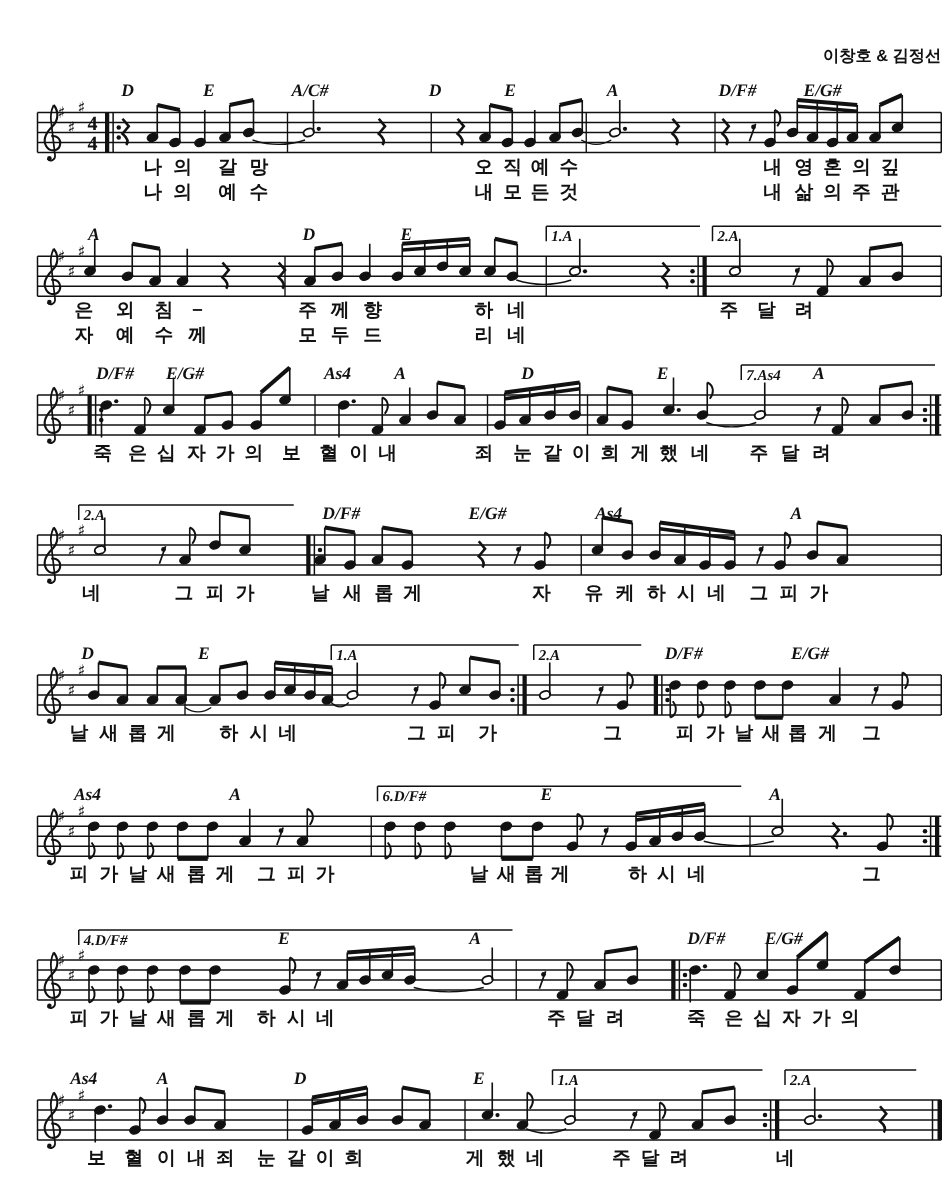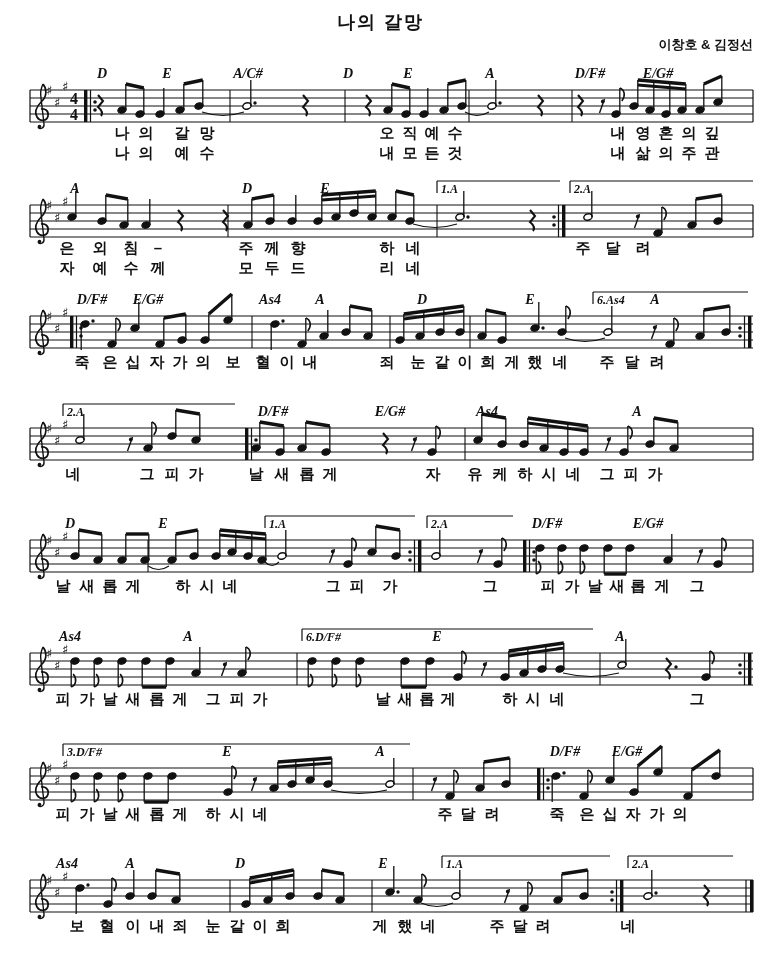--- a/index.html
+++ b/index.html
@@ -29,21 +29,20 @@
   .lyric{
     position:absolute;transform:translateX(-50%);
     font-size:15px;font-weight:700;white-space:nowrap;letter-spacing:0;
   }
   svg{position:absolute;left:0;top:0;overflow:visible;}
 </style>
 </head>
 <body>
 
 <div class="page">
-  <div class="title">나의 갈망</div>
   <div class="credit">이창호 &amp; 김정선</div>
   <div id="score">
       <div class="system" style="top: 0px; height: 0px;">
         <svg width="761" height="960">
           <g stroke="none" fill="#111111">
             <line x1="30" y1="90" x2="753" y2="90" stroke="#111111" stroke-width="1.1"></line>
             <line x1="30" y1="98" x2="753" y2="98" stroke="#111111" stroke-width="1.1"></line>
             <line x1="30" y1="106" x2="753" y2="106" stroke="#111111" stroke-width="1.1"></line>
             <line x1="30" y1="114" x2="753" y2="114" stroke="#111111" stroke-width="1.1"></line>
             <line x1="30" y1="122" x2="753" y2="122" stroke="#111111" stroke-width="1.1"></line>
@@ -348,21 +347,21 @@
         <span class="lyric" style="left: 100px; top: 259px;">예</span>
         <span class="lyric" style="left: 131px; top: 259px;">수</span>
         <span class="lyric" style="left: 158px; top: 259px;">께</span>
         <span class="lyric" style="left: 246px; top: 259px;">모</span>
         <span class="lyric" style="left: 272px; top: 259px;">두</span>
         <span class="lyric" style="left: 298px; top: 259px;">드</span>
         <span class="lyric" style="left: 387px; top: 259px;">리</span>
         <span class="lyric" style="left: 413px; top: 259px;">네</span>
       </div>
       <div class="system" style="top: 0px; height: 0px;">
-        <span class="volta-label" style="left: 597px; top: 293px;">6.As4</span>
+        <span class="volta-label" style="left: 597px; top: 293px;">7.As4</span>
         <svg width="761" height="960">
           <g stroke="none" fill="#111111">
             <line x1="30" y1="316" x2="753" y2="316" stroke="#111111" stroke-width="1.1"></line>
             <line x1="30" y1="324" x2="753" y2="324" stroke="#111111" stroke-width="1.1"></line>
             <line x1="30" y1="332" x2="753" y2="332" stroke="#111111" stroke-width="1.1"></line>
             <line x1="30" y1="340" x2="753" y2="340" stroke="#111111" stroke-width="1.1"></line>
             <line x1="30" y1="348" x2="753" y2="348" stroke="#111111" stroke-width="1.1"></line>
             <line x1="30" y1="316" x2="30" y2="348" stroke="#111111" stroke-width="1.2"></line>
             <g fill="none" stroke="#111111">
               <path d="M 43,310 C 47,315 47,322 42,327 C 36,333 34,338 37,343 C 40,348 47,347 48,342 C 49,337 45,334 41,335" stroke-width="1.7"></path>
@@ -1019,21 +1018,21 @@
         <span class="lyric" style="left: 383px; top: 690px;">날</span>
         <span class="lyric" style="left: 405px; top: 690px;">새</span>
         <span class="lyric" style="left: 427px; top: 690px;">롭</span>
         <span class="lyric" style="left: 448px; top: 690px;">게</span>
         <span class="lyric" style="left: 510px; top: 690px;">하</span>
         <span class="lyric" style="left: 533px; top: 690px;">시</span>
         <span class="lyric" style="left: 557px; top: 690px;">네</span>
         <span class="lyric" style="left: 697px; top: 690px;">그</span>
       </div>
       <div class="system" style="top: 0px; height: 0px;">
-        <span class="volta-label" style="left: 67px; top: 745px;">3.D/F#</span>
+        <span class="volta-label" style="left: 67px; top: 745px;">4.D/F#</span>
         <svg width="761" height="960">
           <g stroke="none" fill="#111111">
             <line x1="30" y1="768" x2="753" y2="768" stroke="#111111" stroke-width="1.1"></line>
             <line x1="30" y1="776" x2="753" y2="776" stroke="#111111" stroke-width="1.1"></line>
             <line x1="30" y1="784" x2="753" y2="784" stroke="#111111" stroke-width="1.1"></line>
             <line x1="30" y1="792" x2="753" y2="792" stroke="#111111" stroke-width="1.1"></line>
             <line x1="30" y1="800" x2="753" y2="800" stroke="#111111" stroke-width="1.1"></line>
             <line x1="30" y1="768" x2="30" y2="800" stroke="#111111" stroke-width="1.2"></line>
             <g fill="none" stroke="#111111">
               <path d="M 43,762 C 47,767 47,774 42,779 C 36,785 34,790 37,795 C 40,800 47,799 48,794 C 49,789 45,786 41,787" stroke-width="1.7"></path>

